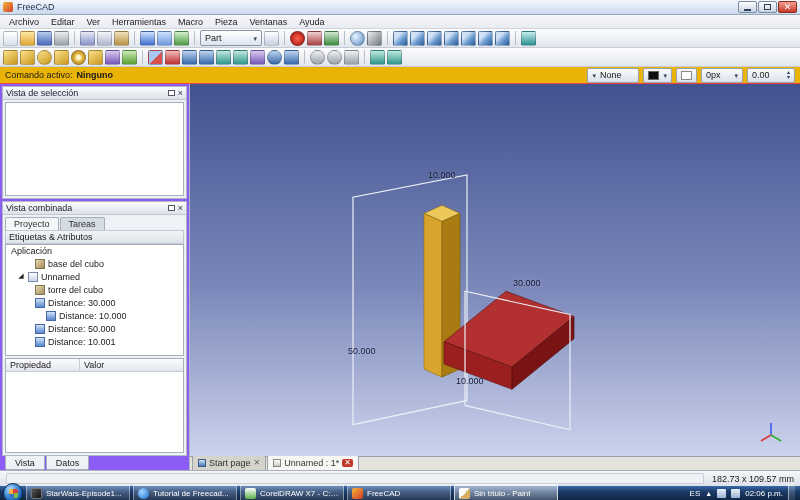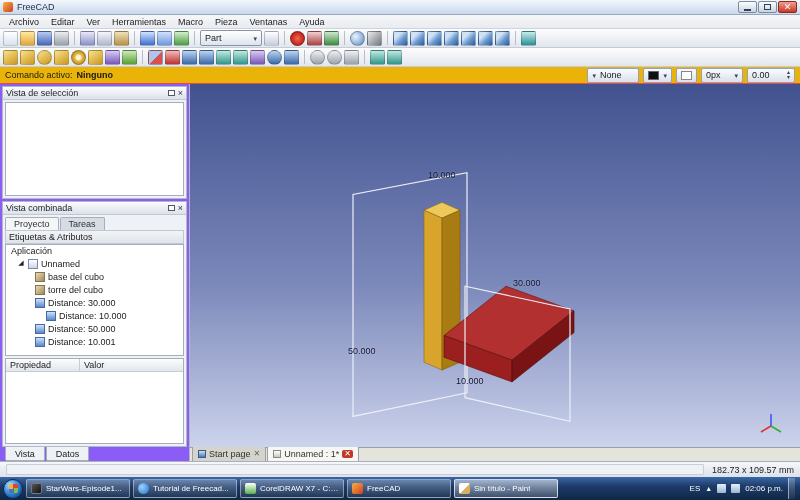--- a/index.html
+++ b/index.html
@@ -108,21 +108,21 @@
   .vpicon.page{background:linear-gradient(#fff,#c8c8c0);border-color:#888}
   .vpx{font-size:8px;line-height:8px;color:#666}
   .vpx.red{color:#fff;background:#c03828;border-radius:2px;padding:0 2px}
 
   
   .statusbar{height:16px;flex:0 0 auto;background:linear-gradient(#f5f7fa,#dde2ea);border-top:1px solid #a8b0bc;display:flex;align-items:center;padding:0 6px;font-size:9px}
   .statusleft{flex:1;height:11px;border:1px solid #c8cdd6;border-radius:1px;margin-right:8px;background:#eef1f5}
   .coords{color:#222}
 
   
-  .taskbar{height:23px;flex:0 0 auto;background:linear-gradient(#3a68a8,#1d3b68 40%,#0f2746);display:flex;align-items:center;gap:3px;padding:0 3px}
+  .taskbar{height:14px;flex:0 0 auto;background:linear-gradient(#3a68a8,#1d3b68 40%,#0f2746);display:flex;align-items:center;gap:3px;padding:0 3px}
   .orb{width:20px;height:20px;border-radius:50%;background:radial-gradient(circle at 35% 30%,#bfe3ff 0%,#4f9be0 35%,#1a5fae 70%,#0c3a72 100%);border:1px solid #0a2a50;display:flex;align-items:center;justify-content:center;flex:0 0 auto}
   .flag{width:9px;height:9px;border-radius:2px;background:conic-gradient(#e0413c 0 25%,#7dc242 0 50%,#3b78c8 0 75%,#f8b13c 0)}
   .titem{width:104px;height:19px;display:flex;align-items:center;gap:4px;padding:0 4px;background:linear-gradient(rgba(255,255,255,.28),rgba(255,255,255,.06));border:1px solid rgba(255,255,255,.4);border-radius:2px;color:#fff;font-size:8px;overflow:hidden;white-space:nowrap;flex:0 0 auto}
   .titem.active{background:linear-gradient(rgba(255,255,255,.55),rgba(255,255,255,.18));border-color:rgba(255,255,255,.7)}
   .ti{width:11px;height:11px;border-radius:2px;flex:0 0 auto}
   .ti-sw{background:linear-gradient(135deg,#555,#111);border:1px solid #777}
   .ti-ie{background:radial-gradient(circle at 35% 35%,#9fd4ff,#1a6ed0);border-radius:50%}
   .ti-corel{background:linear-gradient(#ffffff,#58b048)}
   .ti-fc{background:linear-gradient(135deg,#f6b33c,#d23c28)}
   .ti-paint{background:linear-gradient(135deg,#fdfdfd 50%,#d8b060 50%)}
@@ -283,28 +283,28 @@
         </div>
         <div class="ctabs">
           <div class="ctab active">Proyecto</div>
           <div class="ctab">Tareas</div>
         </div>
         <div class="secheader">Etiquetas &amp; Atributos</div>
         <div class="tree">
           <div class="trow" style="padding-left:4px">
             <span>Aplicación</span>
           </div>
+          <div class="trow" style="padding-left:28px">
+            <div class="t-box"></div>
+            <span>base del cubo</span>
+          </div>
           <div class="trow" style="padding-left:10px">
             <span class="texp">◢</span>
             <div class="t-doc"></div>
             <span>Unnamed</span>
-          </div>
-          <div class="trow" style="padding-left:28px">
-            <div class="t-box"></div>
-            <span>base del cubo</span>
           </div>
           <div class="trow" style="padding-left:28px">
             <div class="t-box"></div>
             <span>torre del cubo</span>
           </div>
           <div class="trow" style="padding-left:28px">
             <div class="t-dim"></div>
             <span>Distance: 30.000</span>
           </div>
           <div class="trow" style="padding-left:39px">

